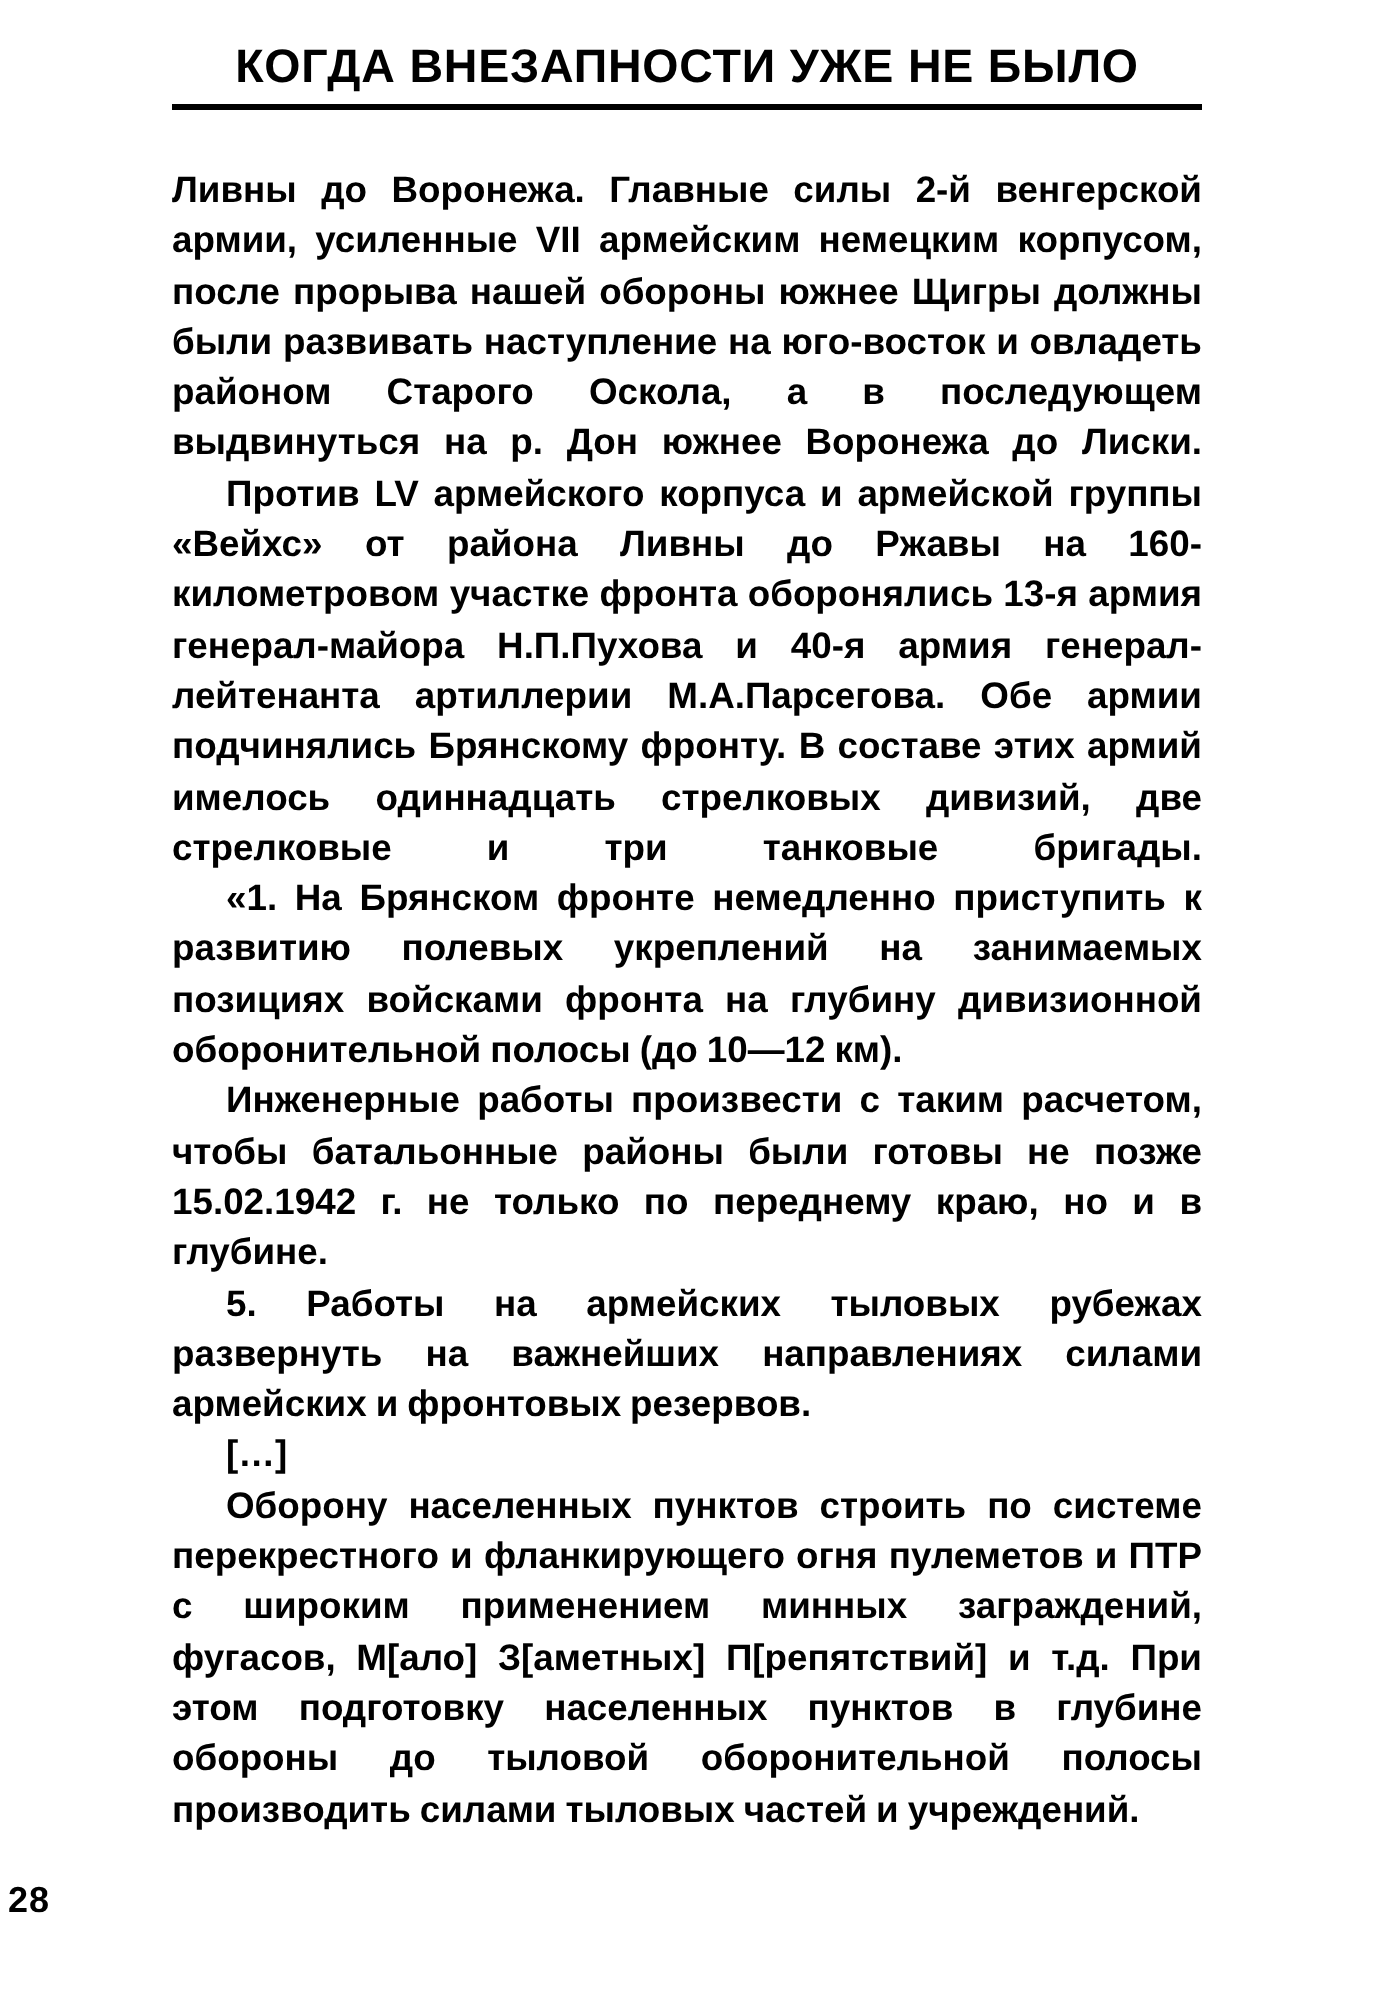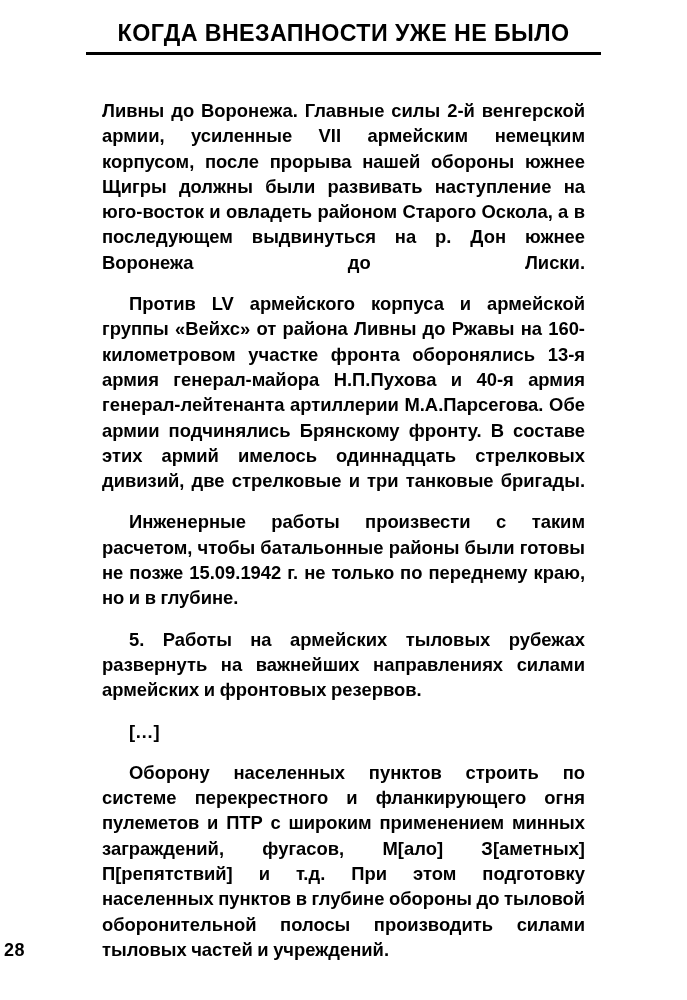--- a/index.html
+++ b/index.html
@@ -51,21 +51,21 @@
 
   
   .text-column {
     position: absolute;
     left: 86px;
     top: 82px;
     width: 515px;
   }
 
   .para {
-    margin: 16px;
+    margin: 0;
     font-size: 18.4px;
     font-weight: bold;
     line-height: 25.3px;
     text-align: justify;
     text-align-last: left;
     letter-spacing: 0px;
     word-spacing: 0px;
     text-indent: 27px;
     -webkit-hyphens: none;
     hyphens: none;
@@ -105,22 +105,23 @@
     <h1 class="chapter-title">КОГДА ВНЕЗАПНОСТИ УЖЕ НЕ БЫЛО</h1>
     <div class="header-rule"></div>
   </div>
 
   <div class="text-column">
     <p class="para no-indent last-line-justify tight">Ливны до Воронежа. Главные силы 2-й венгерской армии, усиленные VII армейским немецким корпусом, после прорыва нашей обороны южнее Щигры должны были развивать наступление на юго-восток и овладеть районом Старого Оскола, а в последующем выдвинуться на р. Дон южнее Воронежа до Лиски.</p>
 
     <p class="para last-line-justify tight">Против LV армейского корпуса и армейской группы «Вейхс» от района Ливны до Ржавы на 160-километровом участке фронта оборонялись 13-я армия генерал-майора Н.П.Пухова и 40-я армия генерал-лейтенанта артиллерии М.А.Парсегова. Обе армии подчинялись Брянскому фронту. В составе этих армий имелось одиннадцать стрелковых дивизий, две стрелковые и три танковые бригады.</p>
 
 
+    <p class="para tight">«1. На Брянском фронте немедленно приступить к развитию полевых укреплений на занимаемых позициях войсками фронта на глубину дивизионной оборонительной полосы (до 10—12 км).</p>
 
-    <p class="para tight">Инженерные работы произвести с таким расчетом, чтобы батальонные районы были готовы не позже 15.09.1942 г. не только по переднему краю, но и в глубине.</p>
+    <p class="para tight">Инженерные работы произвести с таким расчетом, чтобы батальонные районы были готовы не позже 15.02.1942 г. не только по переднему краю, но и в глубине.</p>
 
     <p class="para tight">5. Работы на армейских тыловых рубежах развернуть на важнейших направлениях силами армейских и фронтовых резервов.</p>
 
     <p class="para ellipsis-line">[…]</p>
 
     <p class="para tight">Оборону населенных пунктов строить по системе перекрестного и фланкирующего огня пулеметов и ПТР с широким применением минных заграждений, фугасов, М[ало] З[аметных] П[репятствий] и т.д. При этом подготовку населенных пунктов в глубине обороны до тыловой оборонительной полосы производить силами тыловых частей и учреждений.</p>
 
   </div>
 
   <div class="folio">28</div>

